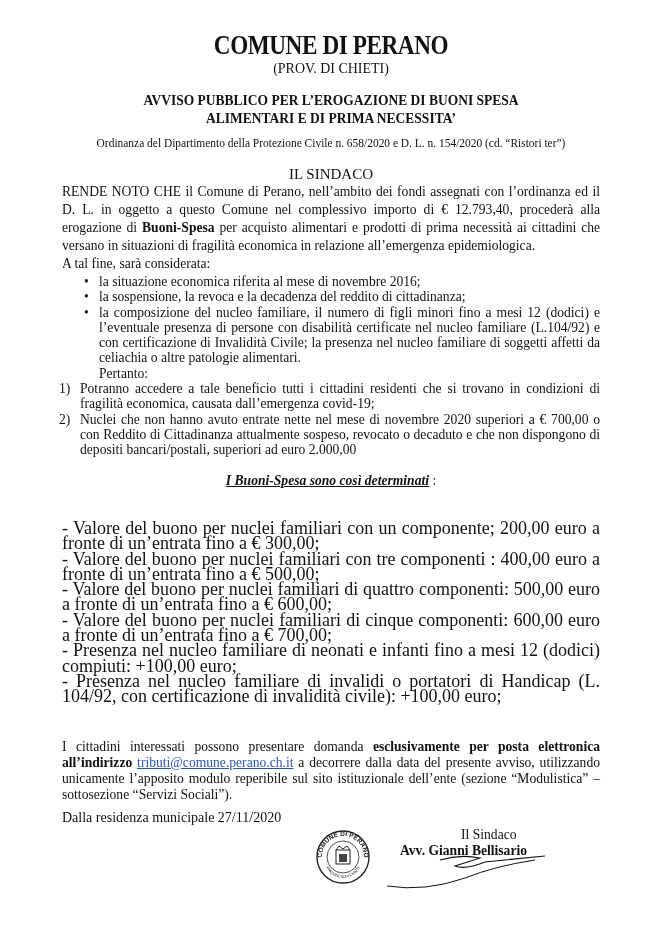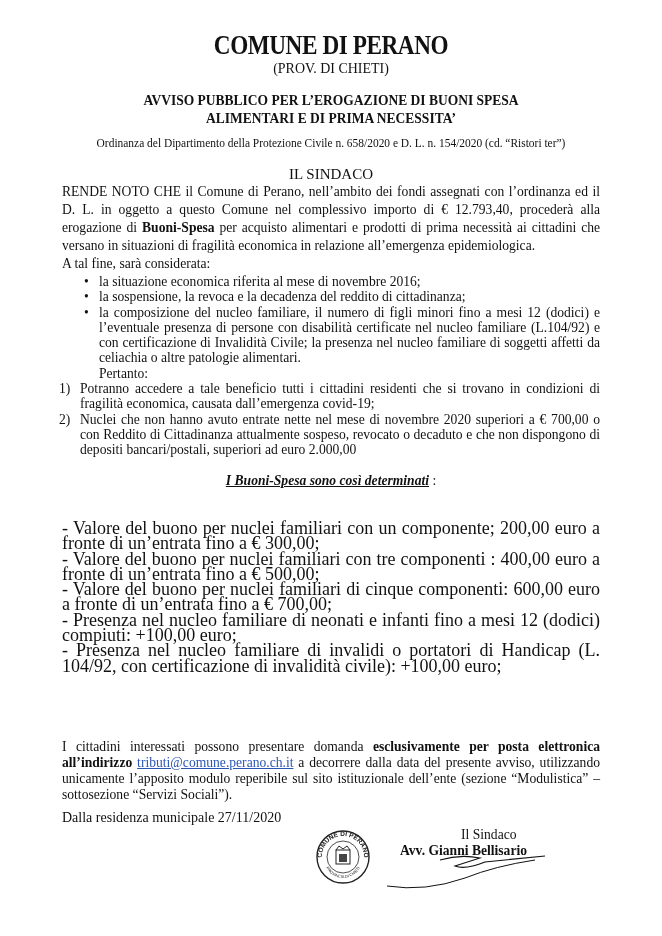--- a/index.html
+++ b/index.html
@@ -106,20 +106,21 @@
     </div>
   </div>
 
   <div class="determ">
     <span class="determ-title">I Buoni-Spesa sono così determinati</span><span> :</span>
   </div>
 
   <div class="values">
     <div>- Valore del buono per nuclei  familiari con un  componente; 200,00 euro   a fronte di  un’entrata fino a  € 300,00;</div>
     <div>- Valore del buono per nuclei familiari  con  tre componenti  :  400,00 euro    a fronte di un’entrata fino a  €  500,00;</div>
+    <div>- Valore del buono per nuclei familiari di quattro componenti: 500,00 euro  a fronte di un’entrata fino a  € 600,00;</div>
     <div>- Valore del buono per nuclei familiari di cinque componenti: 600,00 euro  a fronte di un’entrata fino a  € 700,00;</div>
     <div>- Presenza nel nucleo  familiare  di neonati e infanti fino a mesi 12 (dodici) compiuti: +100,00 euro;</div>
     <div>- Presenza nel nucleo familiare di invalidi o portatori di Handicap (L. 104/92, con certificazione  di invalidità civile): +100,00 euro;</div>
   </div>
 
   <div class="closing">
     <span>I cittadini interessati possono presentare domanda </span><b>esclusivamente per posta elettronica all’indirizzo</b> <a class="link" href="mailto:tributi@comune.perano.ch.it">tributi@comune.perano.ch.it</a><span> a decorrere dalla data del presente avviso, utilizzando unicamente l’apposito modulo reperibile sul sito istituzionale dell’ente (sezione “Modulistica” – sottosezione “Servizi Sociali”).</span>
   </div>
 
   <div class="date">Dalla residenza municipale 27/11/2020</div>

